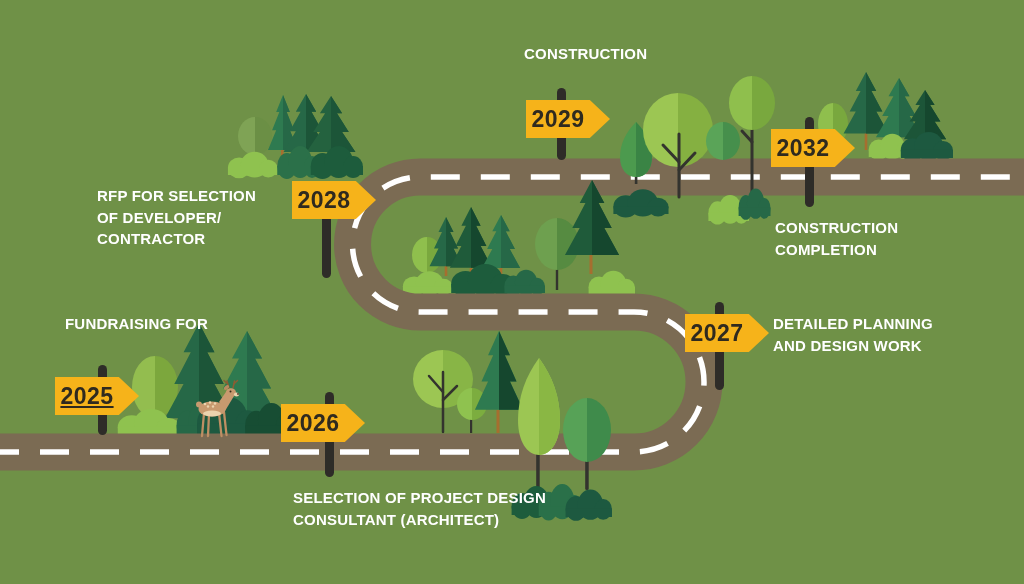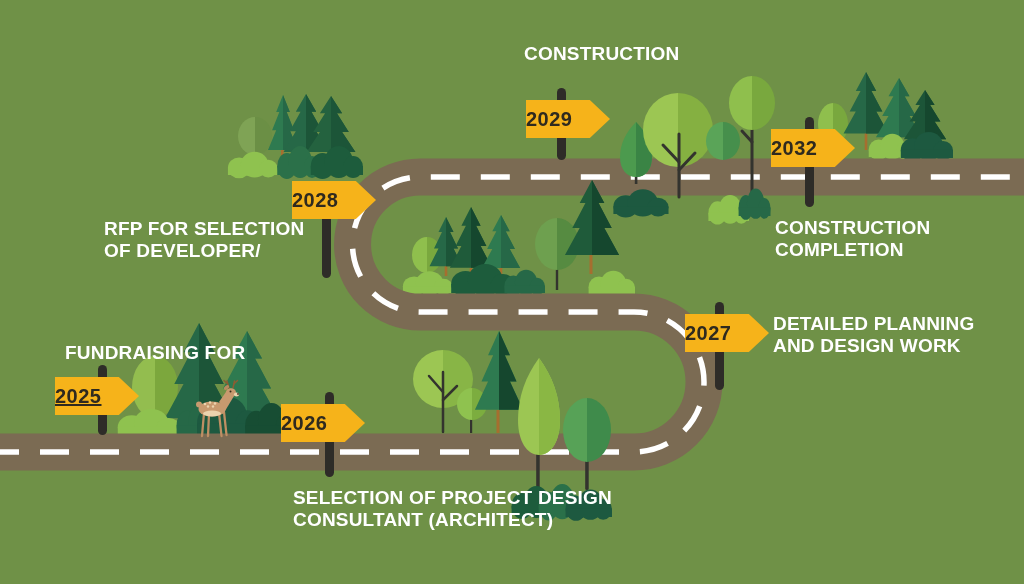--- a/index.html
+++ b/index.html
@@ -11,26 +11,26 @@
   .scene { position:absolute; left:0; top:0; width:1024px; height:584px; display:block; }
   .post {
     position:absolute; width:9px; border-radius:5px;
     background:var(--signpost,#2E2C28);
   }
   .plate {
     position:absolute; width:84px; height:38px; box-sizing:border-box;
     background:var(--sign,#F6B31A);
     clip-path:polygon(0 0, 76% 0, 100% 50%, 76% 100%, 0 100%);
     color:var(--sign-text,#2F2A1F);
-    font-weight:bold; font-size:20px; line-height:38px; letter-spacing:0.5px;
-    text-align:left; padding-right:20px;
+    font-weight:bold; font-size:23px; line-height:38px; letter-spacing:0.5px;
+    text-align:center; padding-right:20px;
   }
   .label {
     position:absolute; color:var(--label-text,#FFFFFF);
-    font-weight:bold; font-size:19px; line-height:21.5px;
+    font-weight:bold; font-size:15px; line-height:21.5px;
     letter-spacing:0.2px; white-space:nowrap;
   }
 </style>
 </head>
 <body>
 
 <div class="stage">
 
   <svg class="scene" viewBox="0 0 1024 584">
     <defs>
@@ -298,34 +298,35 @@
       <span>2029</span>
     </div>
   </div>
   <div>
     <div class="post" style="left:805px; top:117px; height:90px;"></div>
     <div class="plate" style="left:771px; top:129px;">
       <span>2032</span>
     </div>
   </div>
 
-  <div class="label" style="left:65px; top:313px;margin-top:29px;">
+  <div class="label" style="left:65px; top:313px;">
     <div>FUNDRAISING FOR</div>
   </div>
   <div class="label" style="left:773px; top:313px;">
     <div>DETAILED PLANNING</div>
     <div>AND DESIGN WORK</div>
   </div>
   <div class="label" style="left:293px; top:487px;">
     <div>SELECTION OF PROJECT DESIGN</div>
     <div>CONSULTANT (ARCHITECT)</div>
   </div>
-  <div class="label" style="left:104px; top:185px;margin-top:33px;">
+  <div class="label" style="left:97px; top:185px;">
     <div>RFP FOR SELECTION</div>
     <div>OF DEVELOPER/</div>
+    <div>CONTRACTOR</div>
   </div>
   <div class="label" style="left:524px; top:43px;">
     <div>CONSTRUCTION</div>
   </div>
   <div class="label" style="left:775px; top:217px;">
     <div>CONSTRUCTION</div>
     <div>COMPLETION</div>
   </div>
 
 </div>

